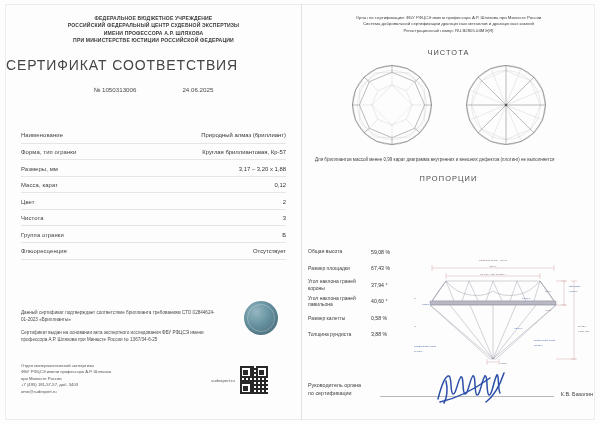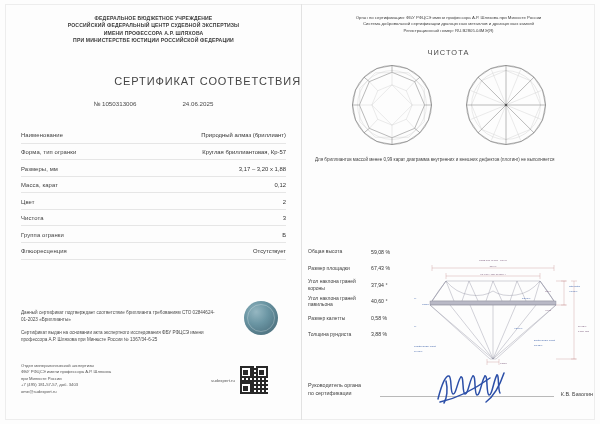--- a/index.html
+++ b/index.html
@@ -62,23 +62,23 @@
     margin-top: 10px;
     text-align: center;
     font-size: 5.1px;
     line-height: 7.3px;
     letter-spacing: .15px;
     color: #3a3a3a;
     font-weight: bold;
     text-transform: uppercase;
   }
   .cert-title {
-    margin-top: 31px;
-    text-align: right;
-    font-size: 11px;
+    margin-top: 13px;
+    text-align: left;
+    font-size: 14px;
     letter-spacing: .9px;
     color: #444;
   }
   .cert-meta {
     margin-top: 13px;
     display: flex;
     justify-content: center;
     gap: 46px;
     font-size: 6.2px;
     color: #4a4a4a;
@@ -466,20 +466,21 @@
           <line x1="50" y1="50" x2="6.6" y2="32.2"></line>
           <line x1="50" y1="50" x2="32" y2="6.6"></line>
         </g>
         <circle cx="50" cy="50" r="1.6" fill="#555"></circle>
       </svg>
     </div>
 
     <div class="clarity-note">Для бриллиантов массой менее 0,99 карат диаграмма внутренних и внешних дефектов (плотинг) не выполняется</div>
 
 
+    <div class="section-title" id="proportions-title">ПРОПОРЦИИ</div>
 
     <div class="prop-block">
       <div class="prop-row">
         <span class="prop-name">Общая высота</span>
         <span class="prop-val">59,08 %</span>
       </div>
       <div class="prop-row">
         <span class="prop-name">Размер площадки</span>
         <span class="prop-val">67,43 %</span>
       </div>

